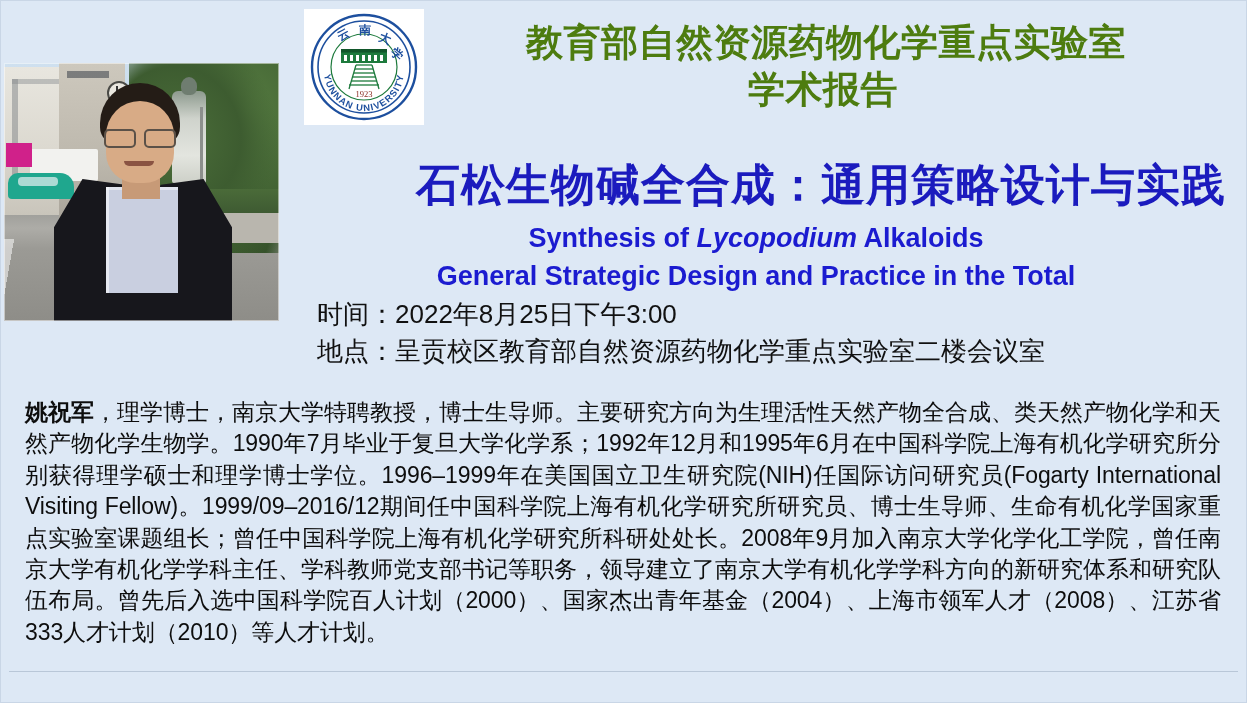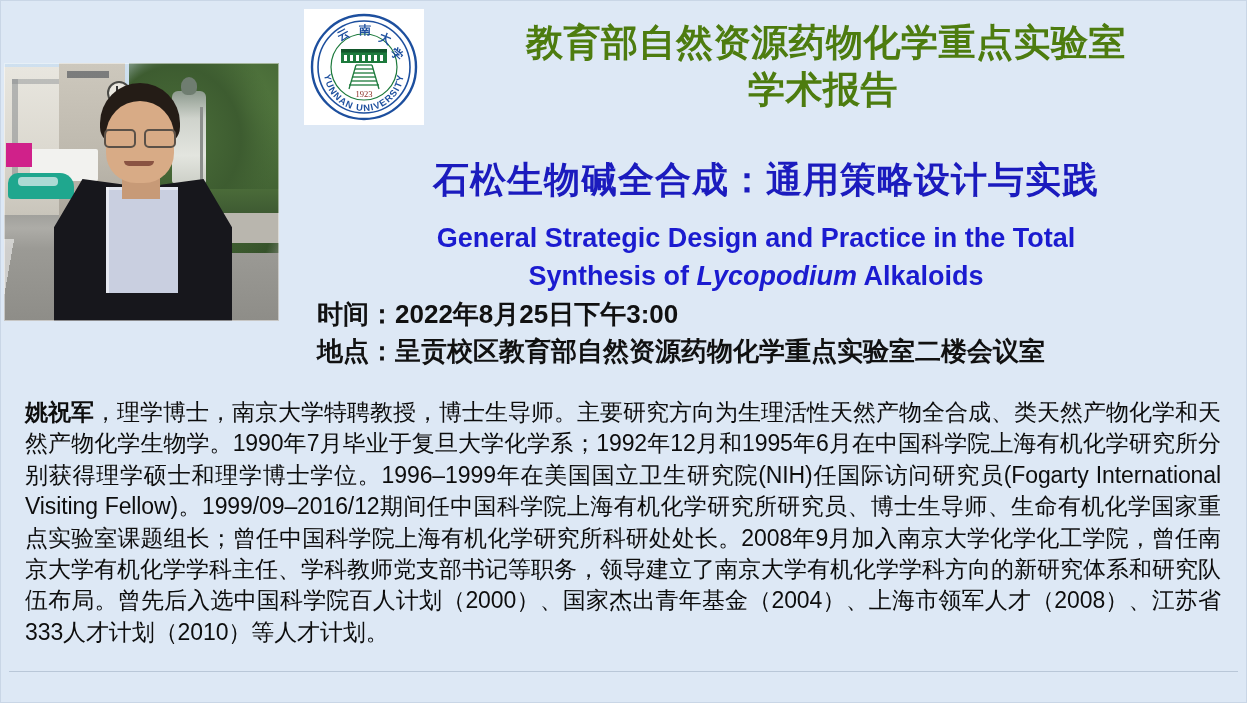--- a/index.html
+++ b/index.html
@@ -182,25 +182,25 @@
     color: #4d7c0f;
     line-height: 1.28;
     letter-spacing: 0.5px;
     white-space: nowrap;
   }
   .header-line.second { margin-left: -6px; }
 
   
   .title-cn {
     position: absolute;
-    left: 295px;
+    left: 285px;
     top: 155px;
     width: 940px;
-    text-align: center;
-    font-size: 36px;
+    text-align: right;
+    font-size: 44px;
     font-weight: bold;
     color: #1b1bbe;
     letter-spacing: 1px;
     white-space: nowrap;
   }
   .title-en {
     position: absolute;
     left: 285px;
     top: 218px;
     width: 940px;
@@ -215,21 +215,21 @@
   
   .meta {
     position: absolute;
     left: 316px;
     top: 295px;
     width: 900px;
     color: #111111;
   }
   .meta-row {
     font-size: 26px;
-    font-weight: bold;
+    font-weight: normal;
     line-height: 1.44;
     white-space: nowrap;
   }
 
   
   .bio {
     position: absolute;
     left: 24px;
     top: 396px;
     width: 1196px;
@@ -330,22 +330,22 @@
   </div>
 
   <div class="header-block">
     <div class="header-line">教育部自然资源药物化学重点实验室</div>
     <div class="header-line second">学术报告</div>
   </div>
 
   <div class="title-cn">石松生物碱全合成：通用策略设计与实践</div>
 
   <div class="title-en">
+    <div><span>Synthesis of </span><span class="it">Lycopodium</span><span> Alkaloids</span></div>
     <div>General Strategic Design and Practice in the Total</div>
-    <div><span>Synthesis of </span><span class="it">Lycopodium</span><span> Alkaloids</span></div>
   </div>
 
   <div class="meta">
     <div class="meta-row"><span>时间：</span><span>2022年8月25日下午3:00</span></div>
     <div class="meta-row"><span>地点：</span><span>呈贡校区教育部自然资源药物化学重点实验室二楼会议室</span></div>
   </div>
 
   <div class="bio"><b>姚祝军</b><span>，理学博士，南京大学特聘教授，博士生导师。主要研究方向为生理活性天然产物全合成、类天然产物化学和天然产物化学生物学。1990年7月毕业于复旦大学化学系；1992年12月和1995年6月在中国科学院上海有机化学研究所分别获得理学硕士和理学博士学位。1996–1999年在美国国立卫生研究院(NIH)任国际访问研究员(Fogarty International Visiting Fellow)。1999/09–2016/12期间任中国科学院上海有机化学研究所研究员、博士生导师、生命有机化学国家重点实验室课题组长；曾任中国科学院上海有机化学研究所科研处处长。2008年9月加入南京大学化学化工学院，曾任南京大学有机化学学科主任、学科教师党支部书记等职务，领导建立了南京大学有机化学学科方向的新研究体系和研究队伍布局。曾先后入选中国科学院百人计划（2000）、国家杰出青年基金（2004）、上海市领军人才（2008）、江苏省333人才计划（2010）等人才计划。</span></div>
 
   <div class="bottom-rule"></div>

